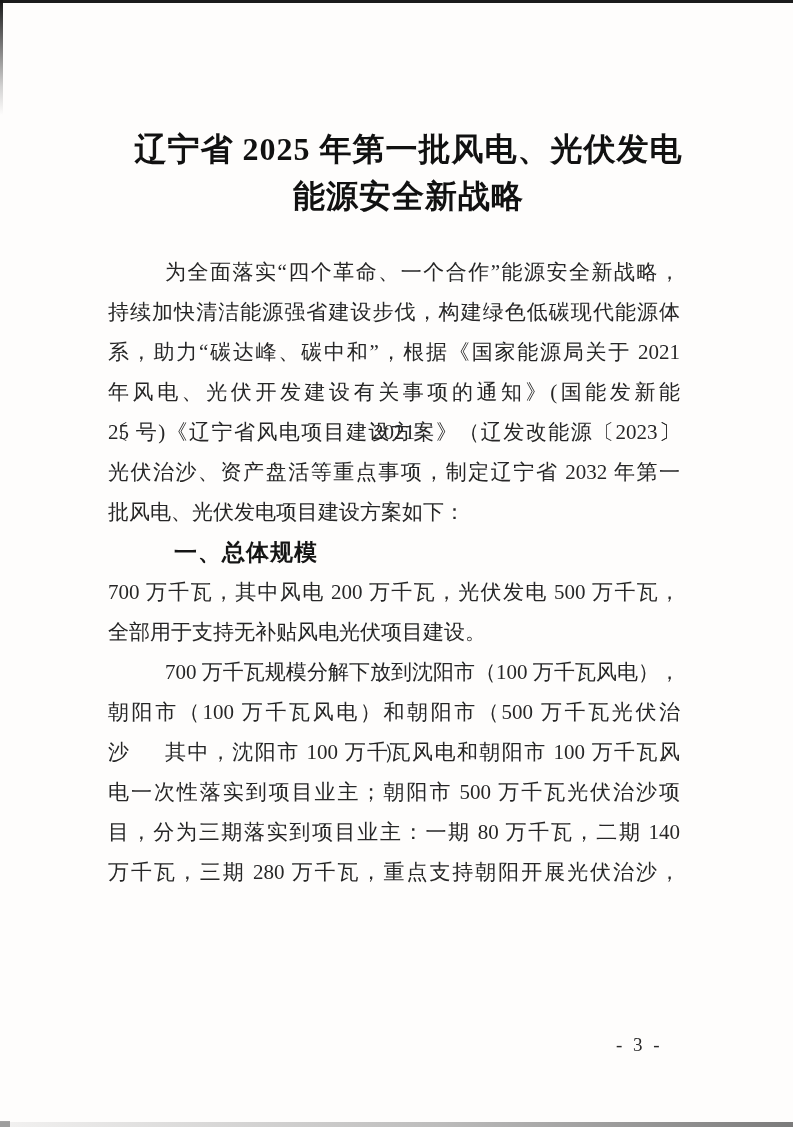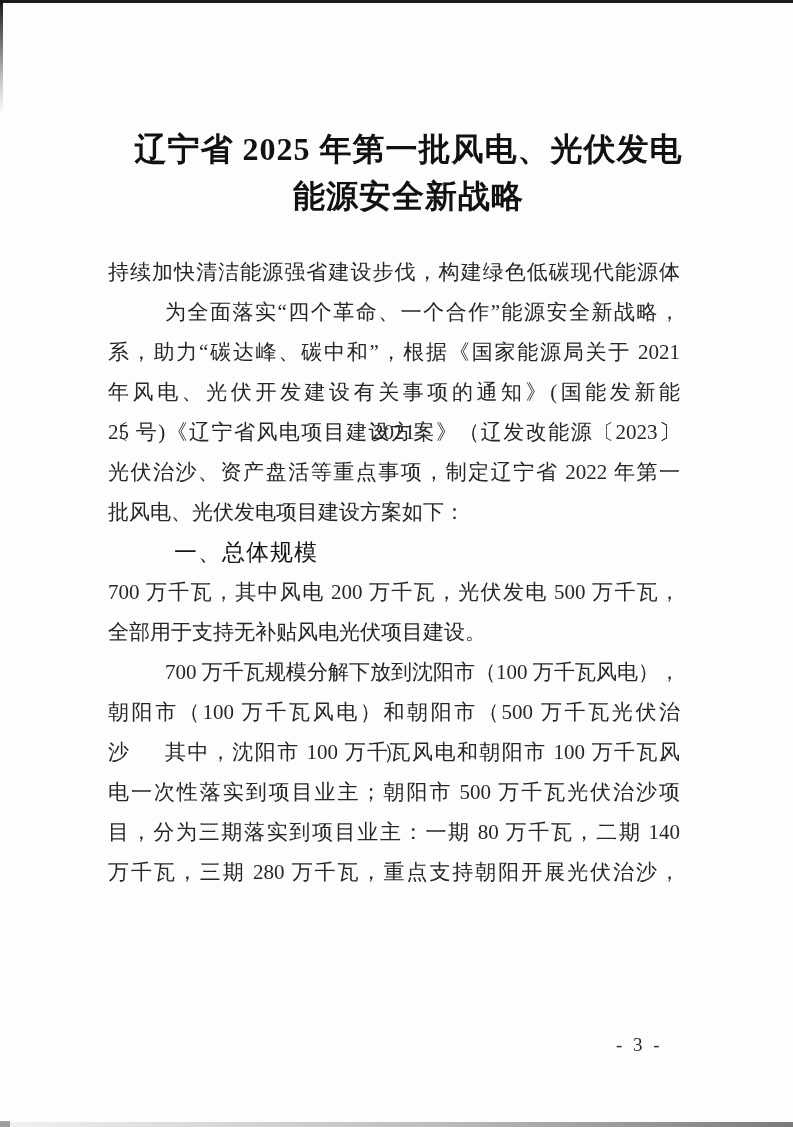--- a/index.html
+++ b/index.html
@@ -66,21 +66,21 @@
   .line.fill {
     white-space: normal;
     text-align-last: justify;
   }
   .line.indent { text-indent: 57px; }
   .heading {
     height: 40px;
     line-height: 40px;
     padding-left: 66px;
     font-family: "Liberation Sans", "DejaVu Sans", sans-serif;
-    font-weight: normal;
+    font-weight: bold;
     font-size: 23px;
     color: #151515;
     letter-spacing: 1px;
   }
   
   .pageno {
     position: absolute; top: 1034px; left: 616px;
     font-size: 19px;
     letter-spacing: 3px;
     color: #2a2a2a;
@@ -95,26 +95,26 @@
   <div class="edge-left"></div>
   <div class="edge-bottom"></div>
   <div class="corner-bottom-left"></div>
 
   <div class="doc-title">
     <span class="t-line">辽宁省 2025 年第一批风电、光伏发电</span>
     <span class="t-line">能源安全新战略</span>
   </div>
 
   <div class="content">
+      <div class="line indent fill">为全面落实“四个革命、一个合作”能源安全新战略，</div>
       <div class="line fill">持续加快清洁能源强省建设步伐，构建绿色低碳现代能源体</div>
-      <div class="line indent fill">为全面落实“四个革命、一个合作”能源安全新战略，</div>
       <div class="line fill">系，助力“碳达峰、碳中和”，根据《国家能源局关于 2021</div>
       <div class="line fill">年风电、光伏开发建设有关事项的通知》(国能发新能〔2021〕</div>
       <div class="line fill">25 号)《辽宁省风电项目建设方案》（辽发改能源〔2023〕</div>
-      <div class="line fill">光伏治沙、资产盘活等重点事项，制定辽宁省 2022 年第一</div>
+      <div class="line fill">光伏治沙、资产盘活等重点事项，制定辽宁省 2032 年第一</div>
       <div class="line">批风电、光伏发电项目建设方案如下：</div>
       <div class="heading">一、总体规模</div>
       <div class="line fill">700 万千瓦，其中风电 200 万千瓦，光伏发电 500 万千瓦，</div>
       <div class="line">全部用于支持无补贴风电光伏项目建设。</div>
       <div class="line indent fill">700 万千瓦规模分解下放到沈阳市（100 万千瓦风电），</div>
       <div class="line fill">朝阳市（100 万千瓦风电）和朝阳市（500 万千瓦光伏治沙）。</div>
       <div class="line indent fill">其中，沈阳市 100 万千瓦风电和朝阳市 100 万千瓦风</div>
       <div class="line fill">电一次性落实到项目业主；朝阳市 500 万千瓦光伏治沙项</div>
       <div class="line fill">目，分为三期落实到项目业主：一期 80 万千瓦，二期 140</div>
       <div class="line fill">万千瓦，三期 280 万千瓦，重点支持朝阳开展光伏治沙，</div>

